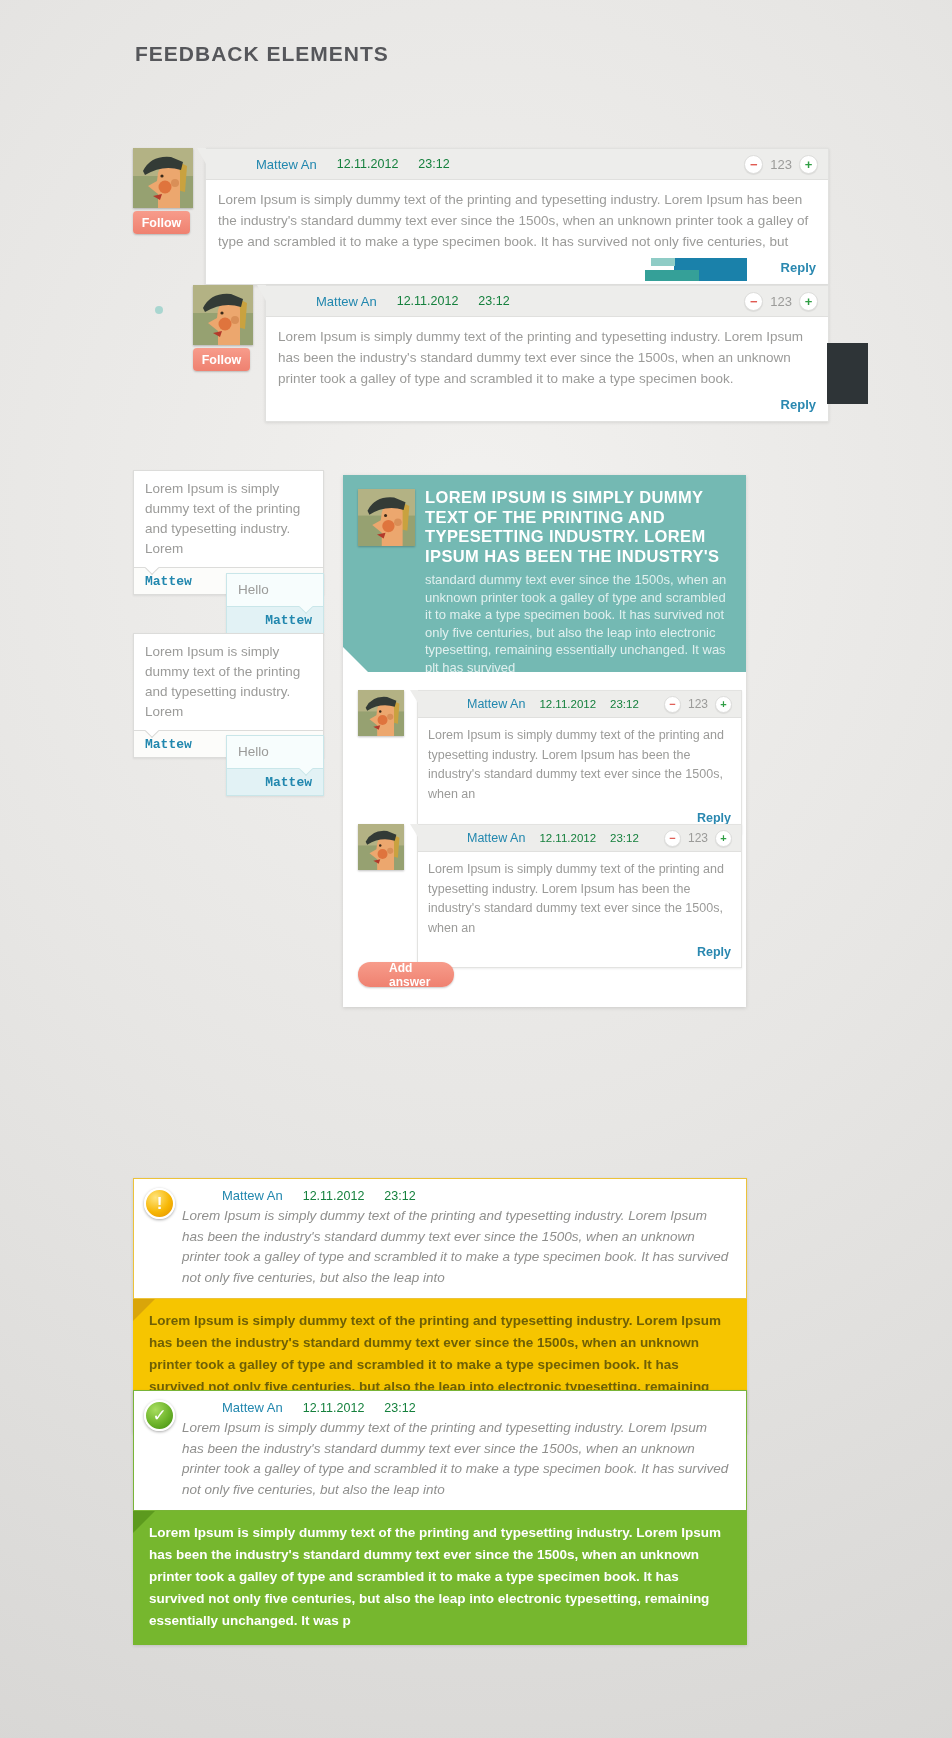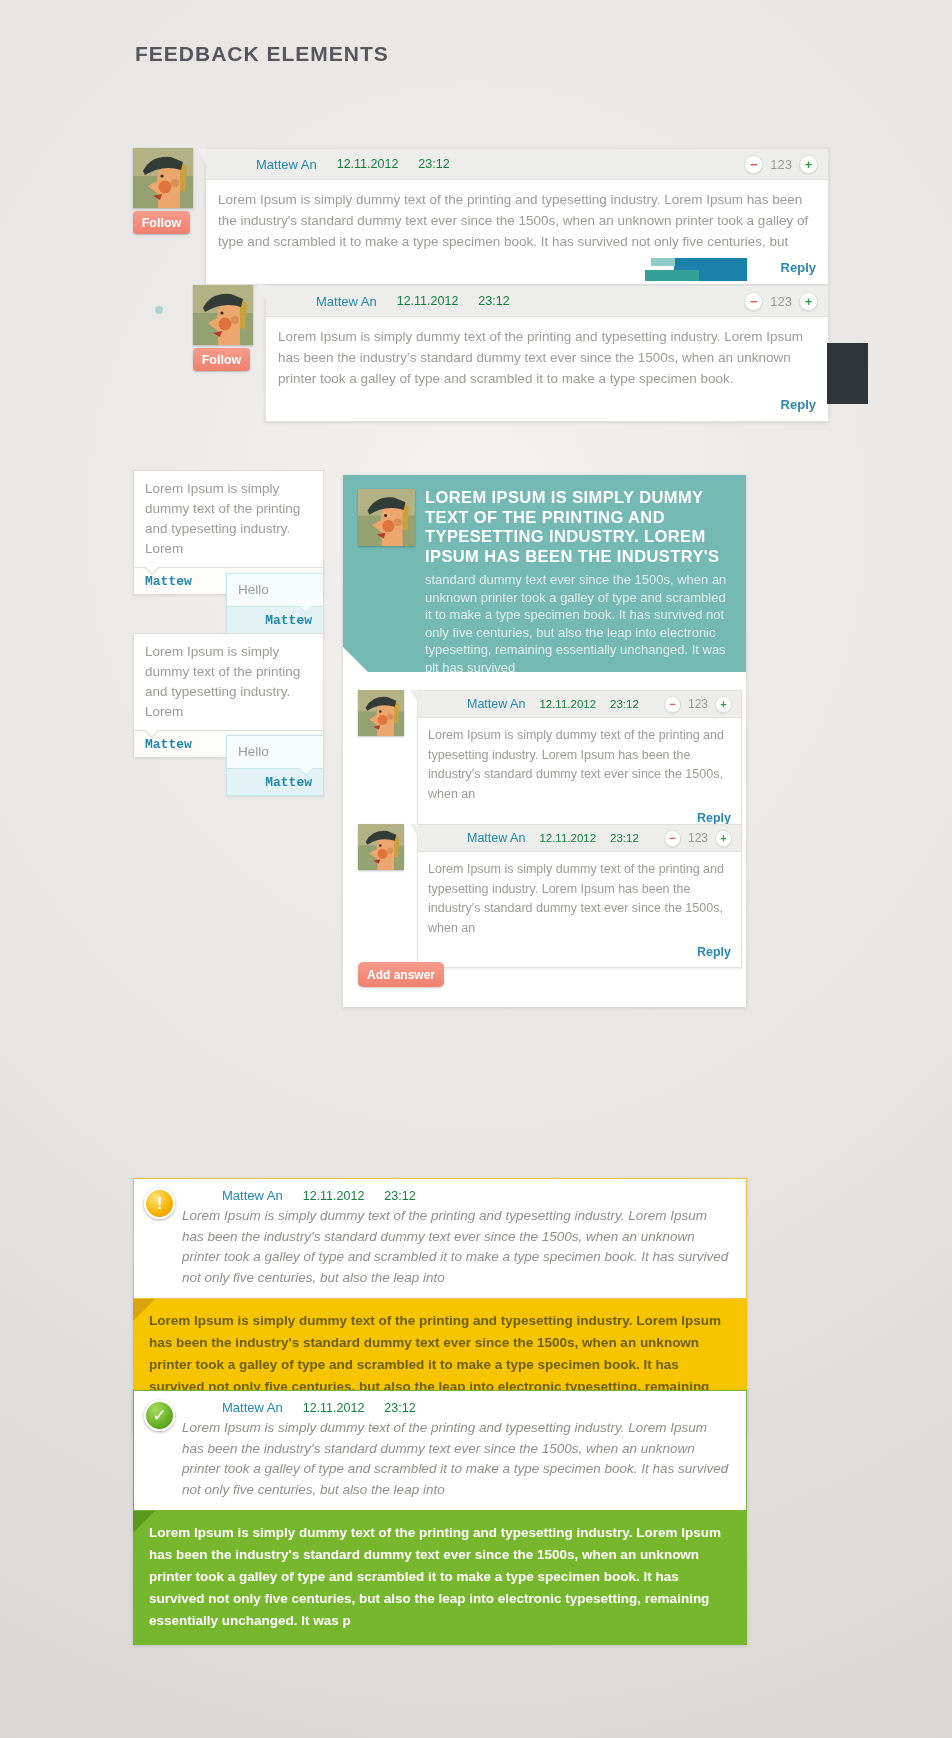--- a/index.html
+++ b/index.html
@@ -276,21 +276,21 @@
         <span class="votes">
           <span class="vote-circle minus">−</span>
           <span class="vote-count">123</span>
           <span class="vote-circle plus">+</span>
         </span>
       </div>
       <div class="comment-body">Lorem Ipsum is simply dummy text of the printing and typesetting industry. Lorem Ipsum has been the industry's standard dummy text ever since the 1500s, when an</div>
       <div class="comment-footer"><span class="reply-link">Reply</span></div>
     </div>
 
-    <div class="btn-salmon" style="left:15px;top:487px;width:86px;height:25px;font-size:12px;border-radius:5px;">Add answer</div>
+    <div class="btn-salmon" style="left:15px;top:487px;width:65px;height:25px;font-size:12px;border-radius:12px;padding-left:31px;">Add answer</div>
   </div>
 
   <div class="alert warning" style="top:1178px;">
     <div class="alert-top">
       <span class="alert-icon">!</span>
       <div class="alert-head">
         <span class="author">Mattew An</span>
         <span class="meta">12.11.2012</span>
         <span class="meta">23:12</span>
       </div>

